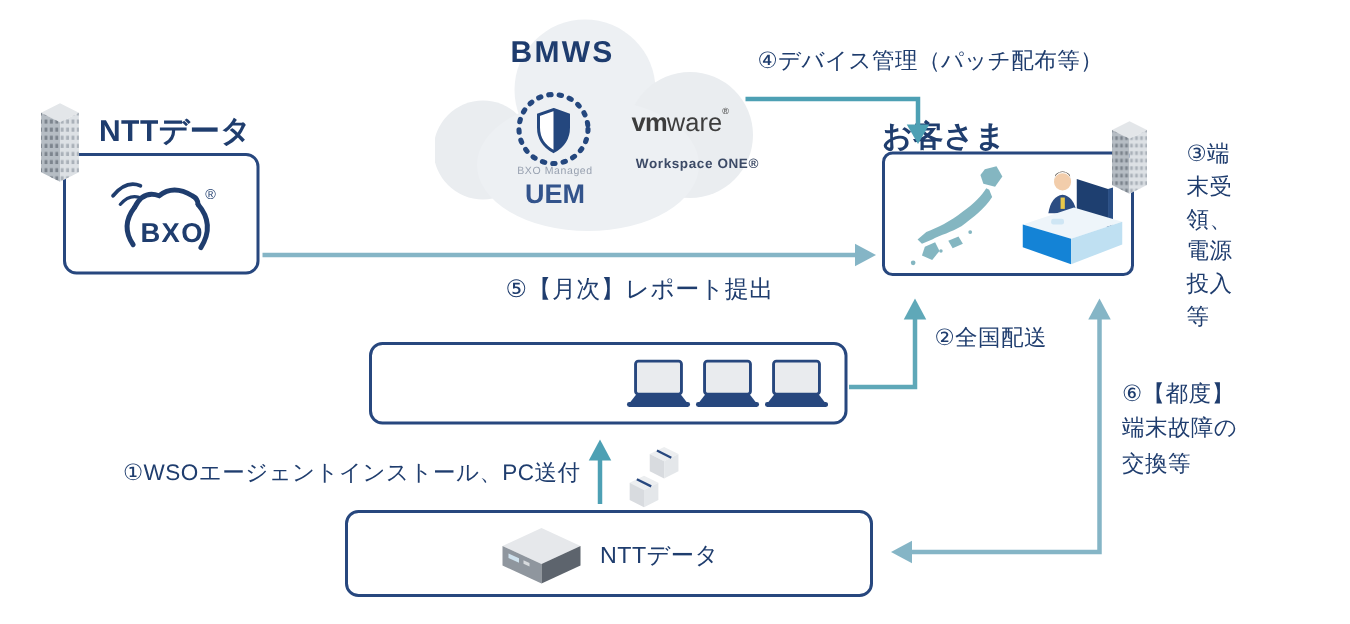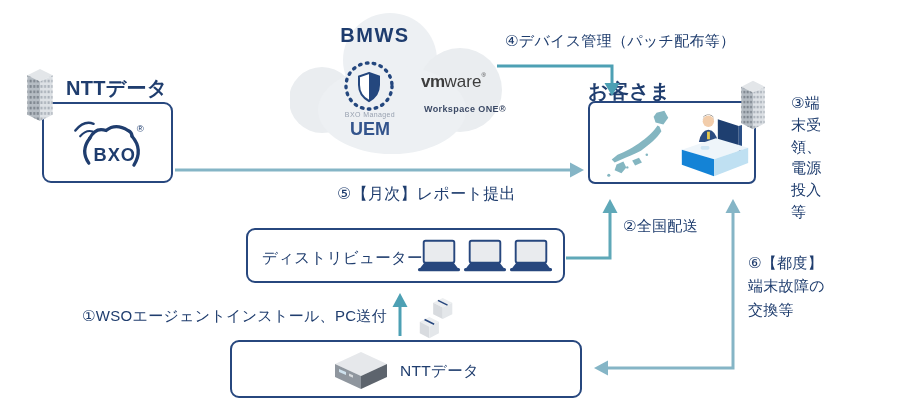--- a/index.html
+++ b/index.html
@@ -174,21 +174,20 @@
   <div class="lbl step" style="left:791px;top:92px">③端末受領、
 電源投入等</div>
   <div class="lbl step" style="left:623px;top:215px">②全国配送</div>
   <div class="lbl step" style="left:337px;top:182px;font-size:16px">⑤【月次】レポート提出</div>
   <div class="lbl step" style="left:748px;top:251px;line-height:1.55">⑥【都度】
 端末故障の
 交換等</div>
   <div class="lbl step" style="left:82px;top:305px">①WSOエージェントインストール、PC送付</div>
 
   <div class="box" style="left:246px;top:228px;width:319px;height:55px"></div>
-  <div class="lbl" style="left:262px;top:247px;font-size:15.5px;z-index:3">ディストリビューター</div>
   <svg class="abs icon" style="left:417px;top:239px" width="135" height="36" viewBox="0 0 135 36">
     <use href="#laptop" x="0" width="44" height="36"></use>
     <use href="#laptop" x="46" width="44" height="36"></use>
     <use href="#laptop" x="92" width="44" height="36"></use>
   </svg>
 
   <svg class="abs icon" style="left:417px;top:297px" width="40" height="44">
       <use href="#packages"></use>
     </svg>
 

